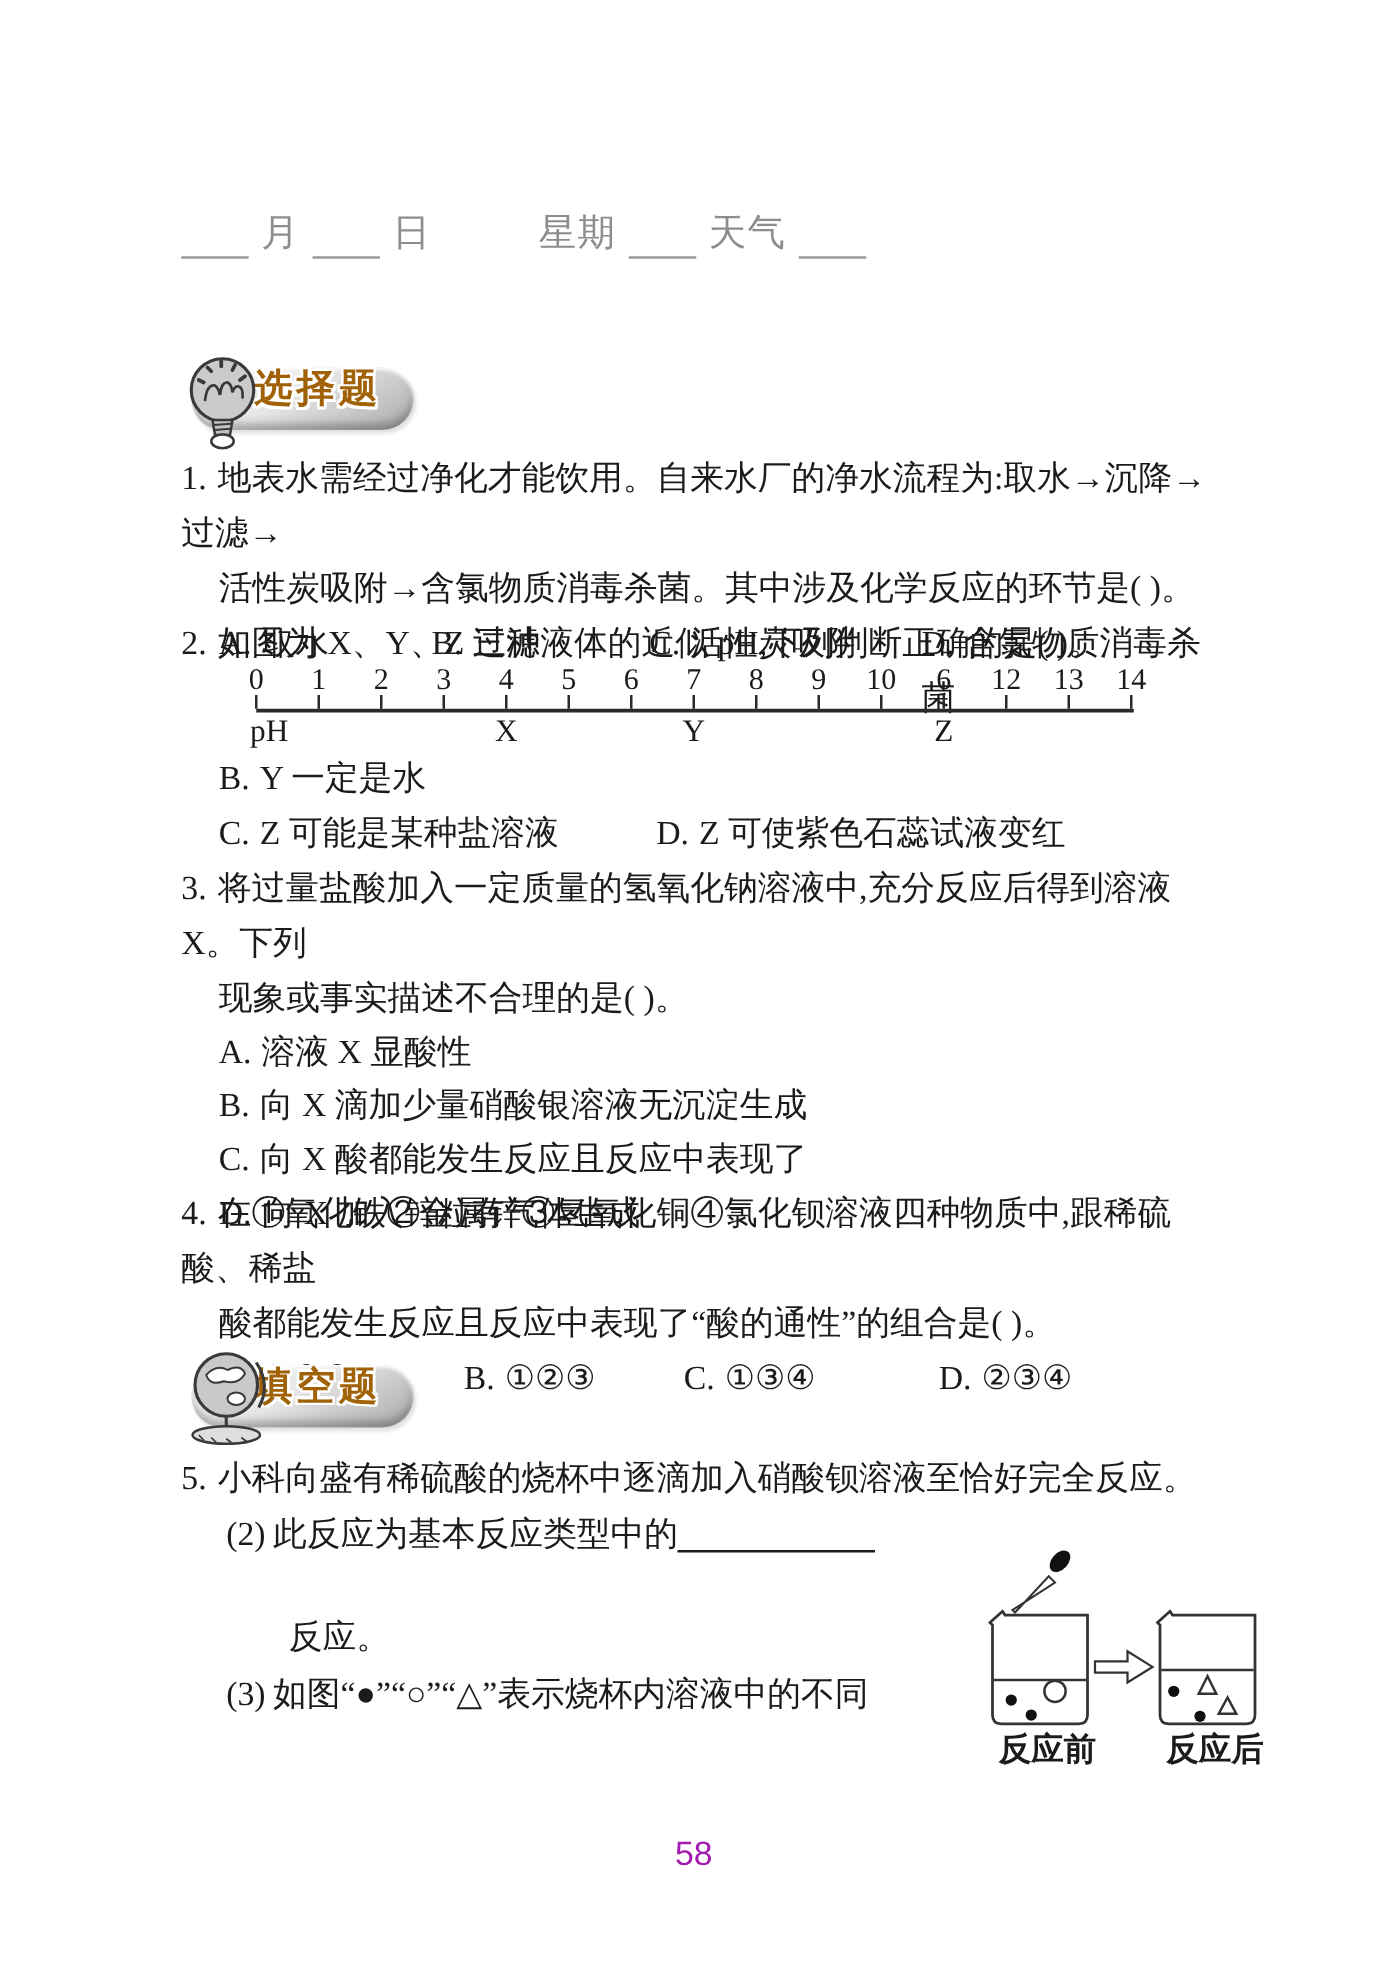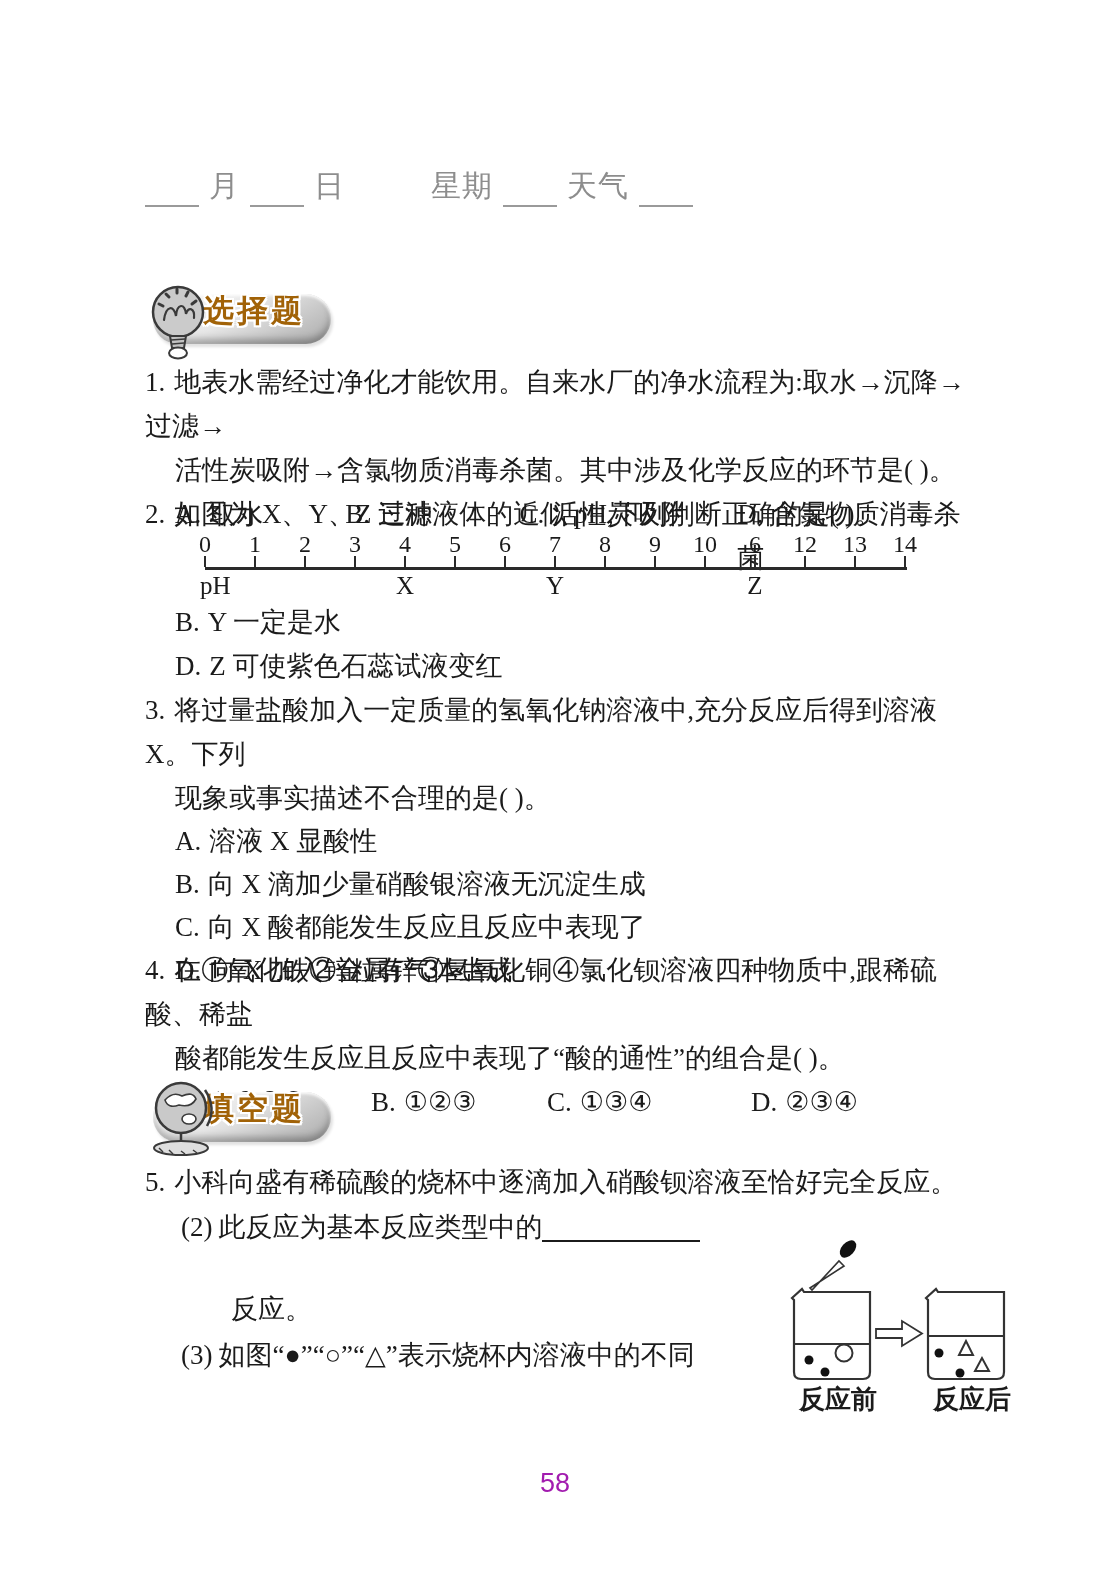--- a/index.html
+++ b/index.html
@@ -143,20 +143,21 @@
       <span class="ph-label" style="left: 28.5714%;">X</span>
       <span class="ph-label" style="left: 50%;">Y</span>
       <span class="ph-label" style="left: 78.5714%;">Z</span>
     </div>
 
   <div class="q" style="top:600px">
     <div class="optrow q2opts">
       <span class="optcell"><span class="optkey">B.</span><span>Y 一定是水</span></span>
     </div>
     <div class="optrow q2opts">
+      <span class="optcell"><span class="optkey">C.</span><span>Z 可能是某种盐溶液</span></span>
       <span class="optcell"><span class="optkey">D.</span><span>Z 可使紫色石蕊试液变红</span></span>
     </div>
   </div>
 
   <div class="q" style="top:688px">
     <div class="line"><span class="qnum">3.</span><span>将过量盐酸加入一定质量的氢氧化钠溶液中,充分反应后得到溶液 X。下列</span></div>
     <div class="line cont">现象或事实描述不合理的是(      )。</div>
     <div class="optline"><span class="optkey">A.</span><span>溶液 X 显酸性</span></div>
     <div class="optline"><span class="optkey">B.</span><span>向 X 滴加少量硝酸银溶液无沉淀生成</span></div>
     <div class="optline"><span class="optkey">C.</span><span>向 X 酸都能发生反应且反应中表现了</span></div>

